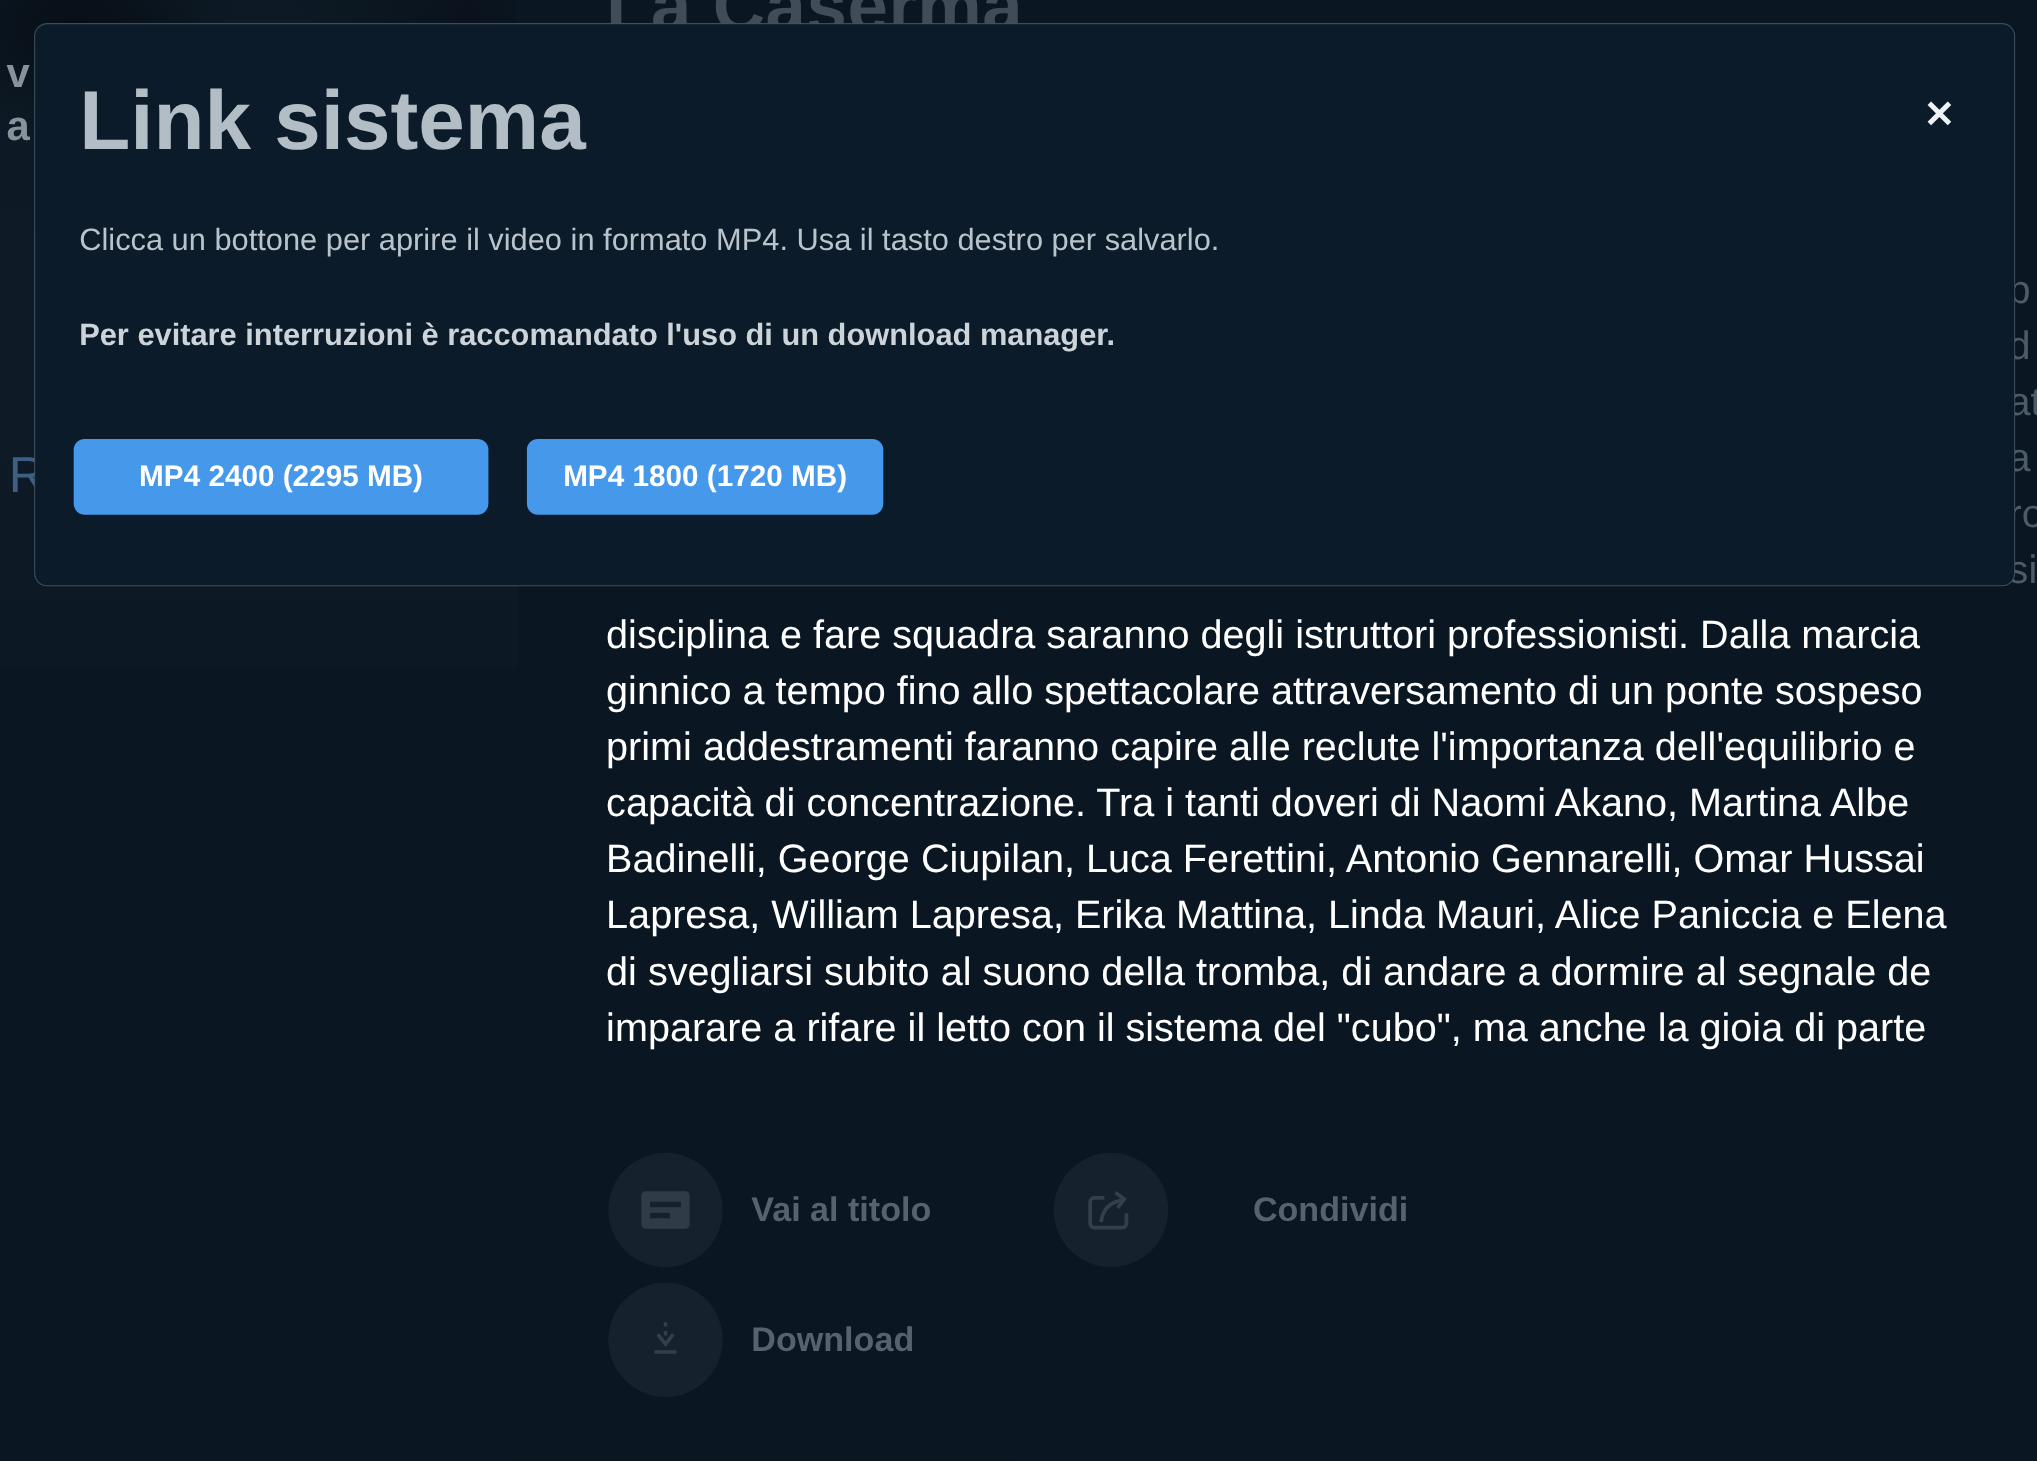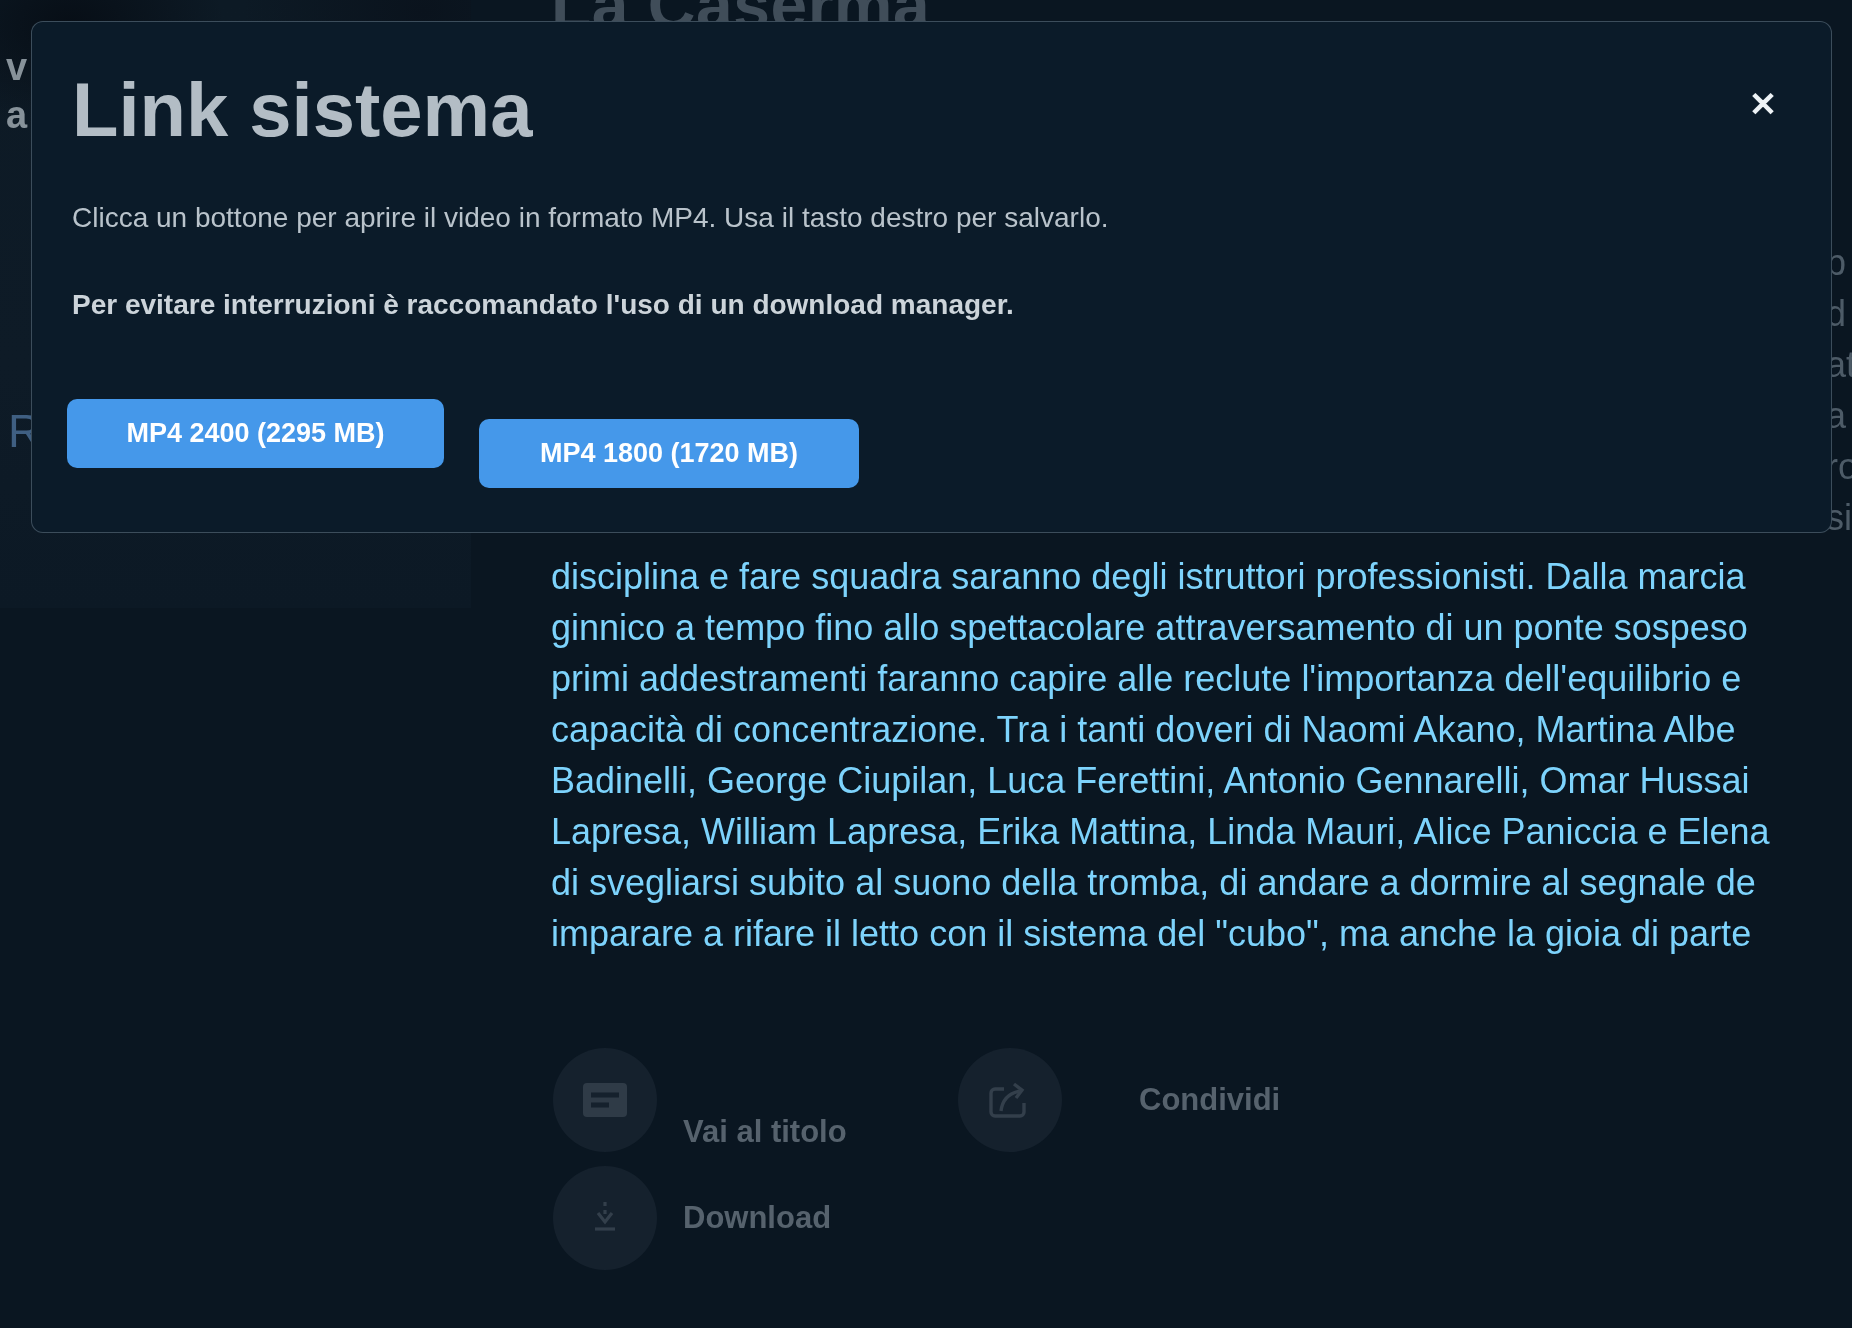--- a/index.html
+++ b/index.html
@@ -22,36 +22,36 @@
     font-size:66px;font-weight:700;color:#404d59;white-space:nowrap;line-height:1;
     letter-spacing:.5px;
   }
   .frag{position:absolute;color:#87929a;font-weight:700;font-size:38px;line-height:1;}
   .frag-v{left:6px;top:48px;}
   .frag-a{left:6px;top:96px;}
   .frag-r{left:8px;top:408px;font-size:46px;font-weight:400;color:#3f5f82;}
   .rfrag{position:absolute;left:1826px;color:#4d5b67;font-size:36px;line-height:1;white-space:nowrap;}
   .para{
     position:absolute;left:551px;top:551px;
-    font-size:36px;color:#7dd3fc;line-height:51px;font-weight:400;
+    font-size:36px;color:#ffffff;line-height:51px;font-weight:400;
   }
   .para .pline{white-space:nowrap;height:51px;}
   
   .action-circle{
     position:absolute;width:104px;height:104px;border-radius:50%;
     background:#15212d;display:flex;align-items:center;justify-content:center;
   }
   .ac-1{left:553px;top:1048px;}
   .ac-2{left:958px;top:1048px;}
   .ac-3{left:553px;top:1166px;}
   .action-label{
     position:absolute;color:#56626d;font-size:31px;font-weight:700;
     line-height:104px;white-space:nowrap;
   }
-  .al-1{left:683px;top:1080px;}
+  .al-1{left:683px;top:1048px;}
   .al-2{left:1091px;top:1048px;margin-left:48px;}
   .al-3{left:683px;top:1166px;}
   
   .modal{
     position:absolute;left:31px;top:21px;width:1801px;height:512px;
     background:#0b1b29;border:1px solid rgba(165,185,200,.32);border-radius:12px;
     box-sizing:border-box;
   }
   .modal-title{
     position:absolute;left:40px;top:46px;
@@ -69,21 +69,21 @@
   .modal-warning{
     position:absolute;left:40px;top:267px;
     font-size:28px;font-weight:700;color:#ccd4da;white-space:nowrap;
   }
   .dl-btn{
     position:absolute;top:377px;height:69px;border:none;border-radius:10px;
     background:#4598ea;color:#ffffff;font-family:"Liberation Sans",sans-serif;
     font-size:27px;font-weight:700;cursor:pointer;white-space:nowrap;
   }
   .dl-btn-1{left:35px;width:377px;}
-  .dl-btn-2{left:447px;width:380px;margin-top:20px;}
+  .dl-btn-2{left:447px;width:324px;}
   svg{display:block;}
 </style>
 </head>
 <body>
 
 <div class="backdrop">
 
   <div class="poster"></div>
 
   <div class="page-title">La Caserma</div>

